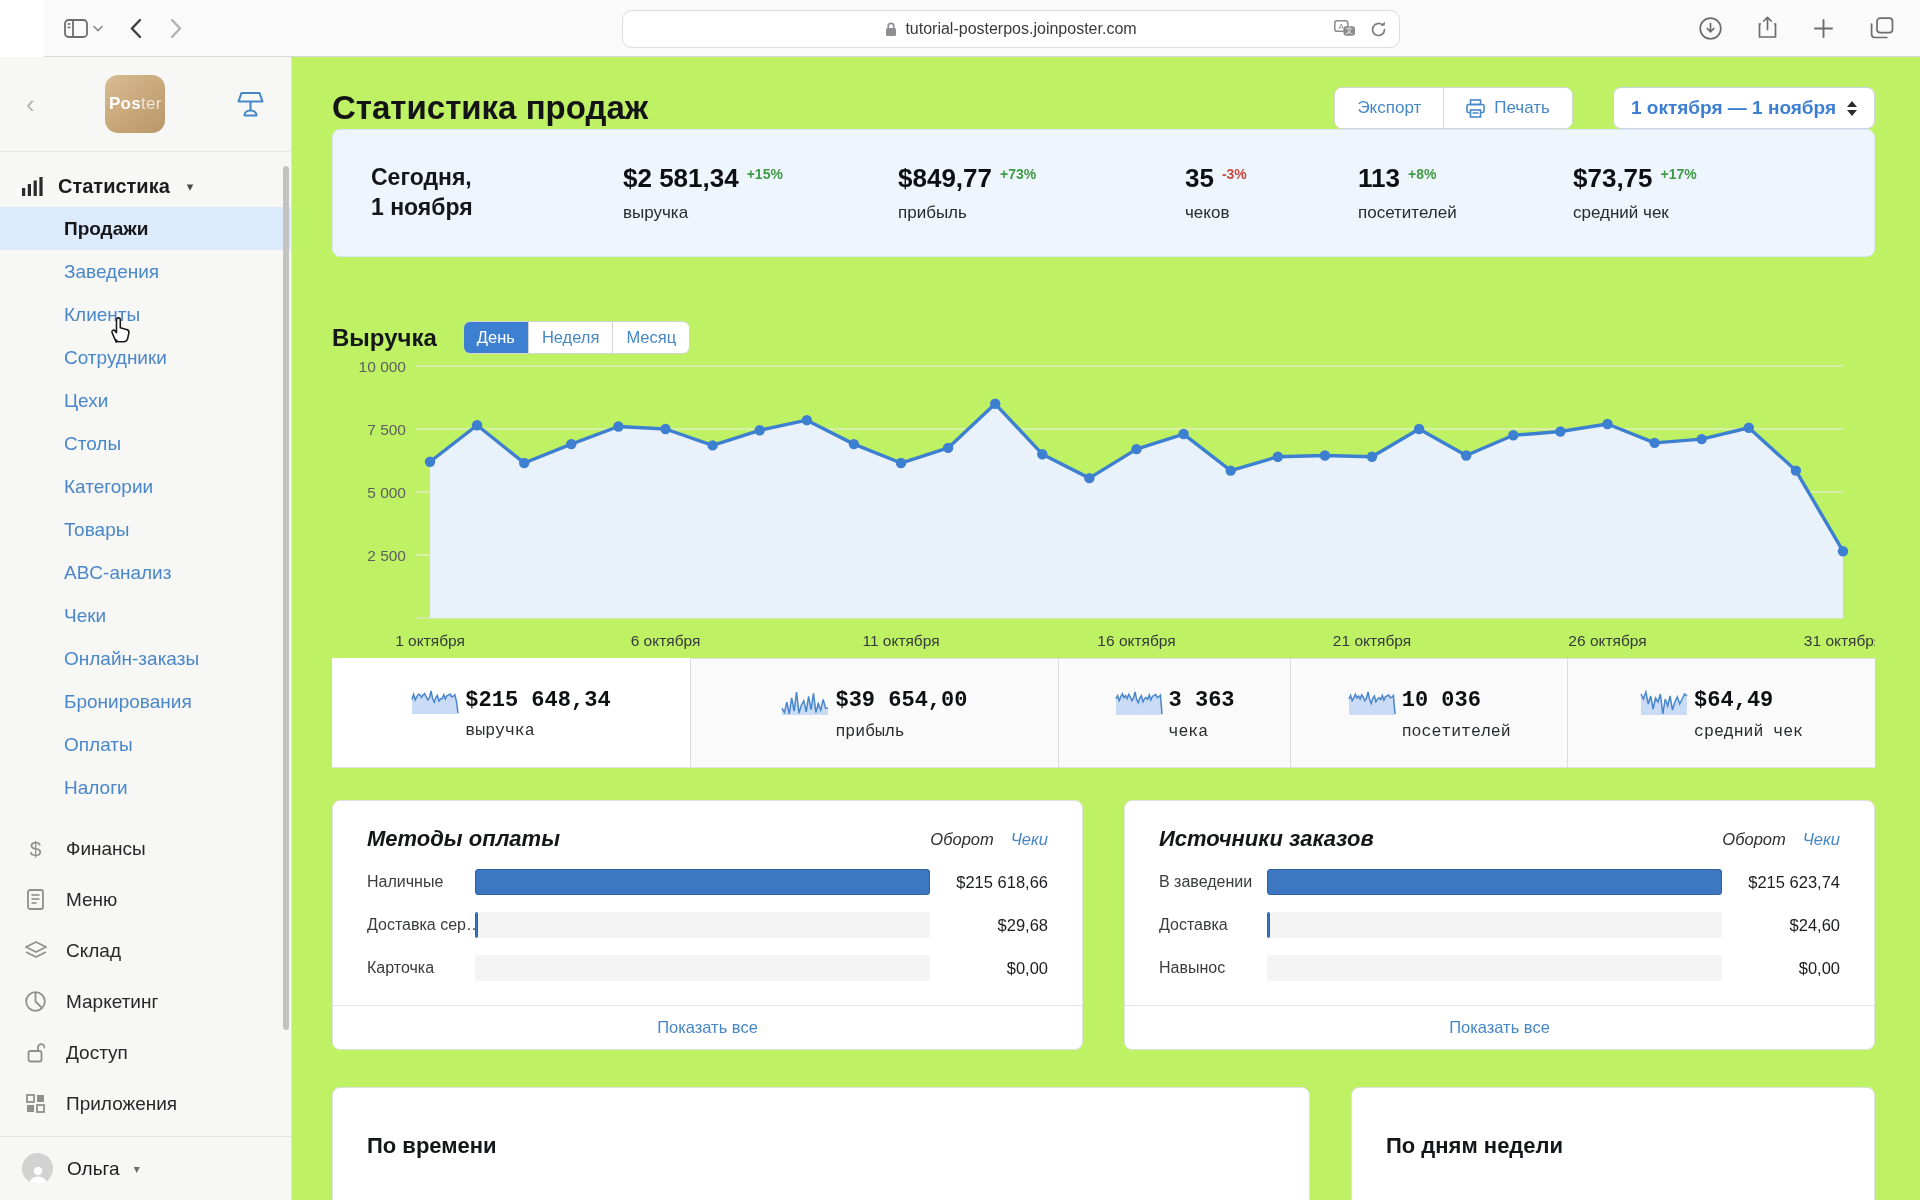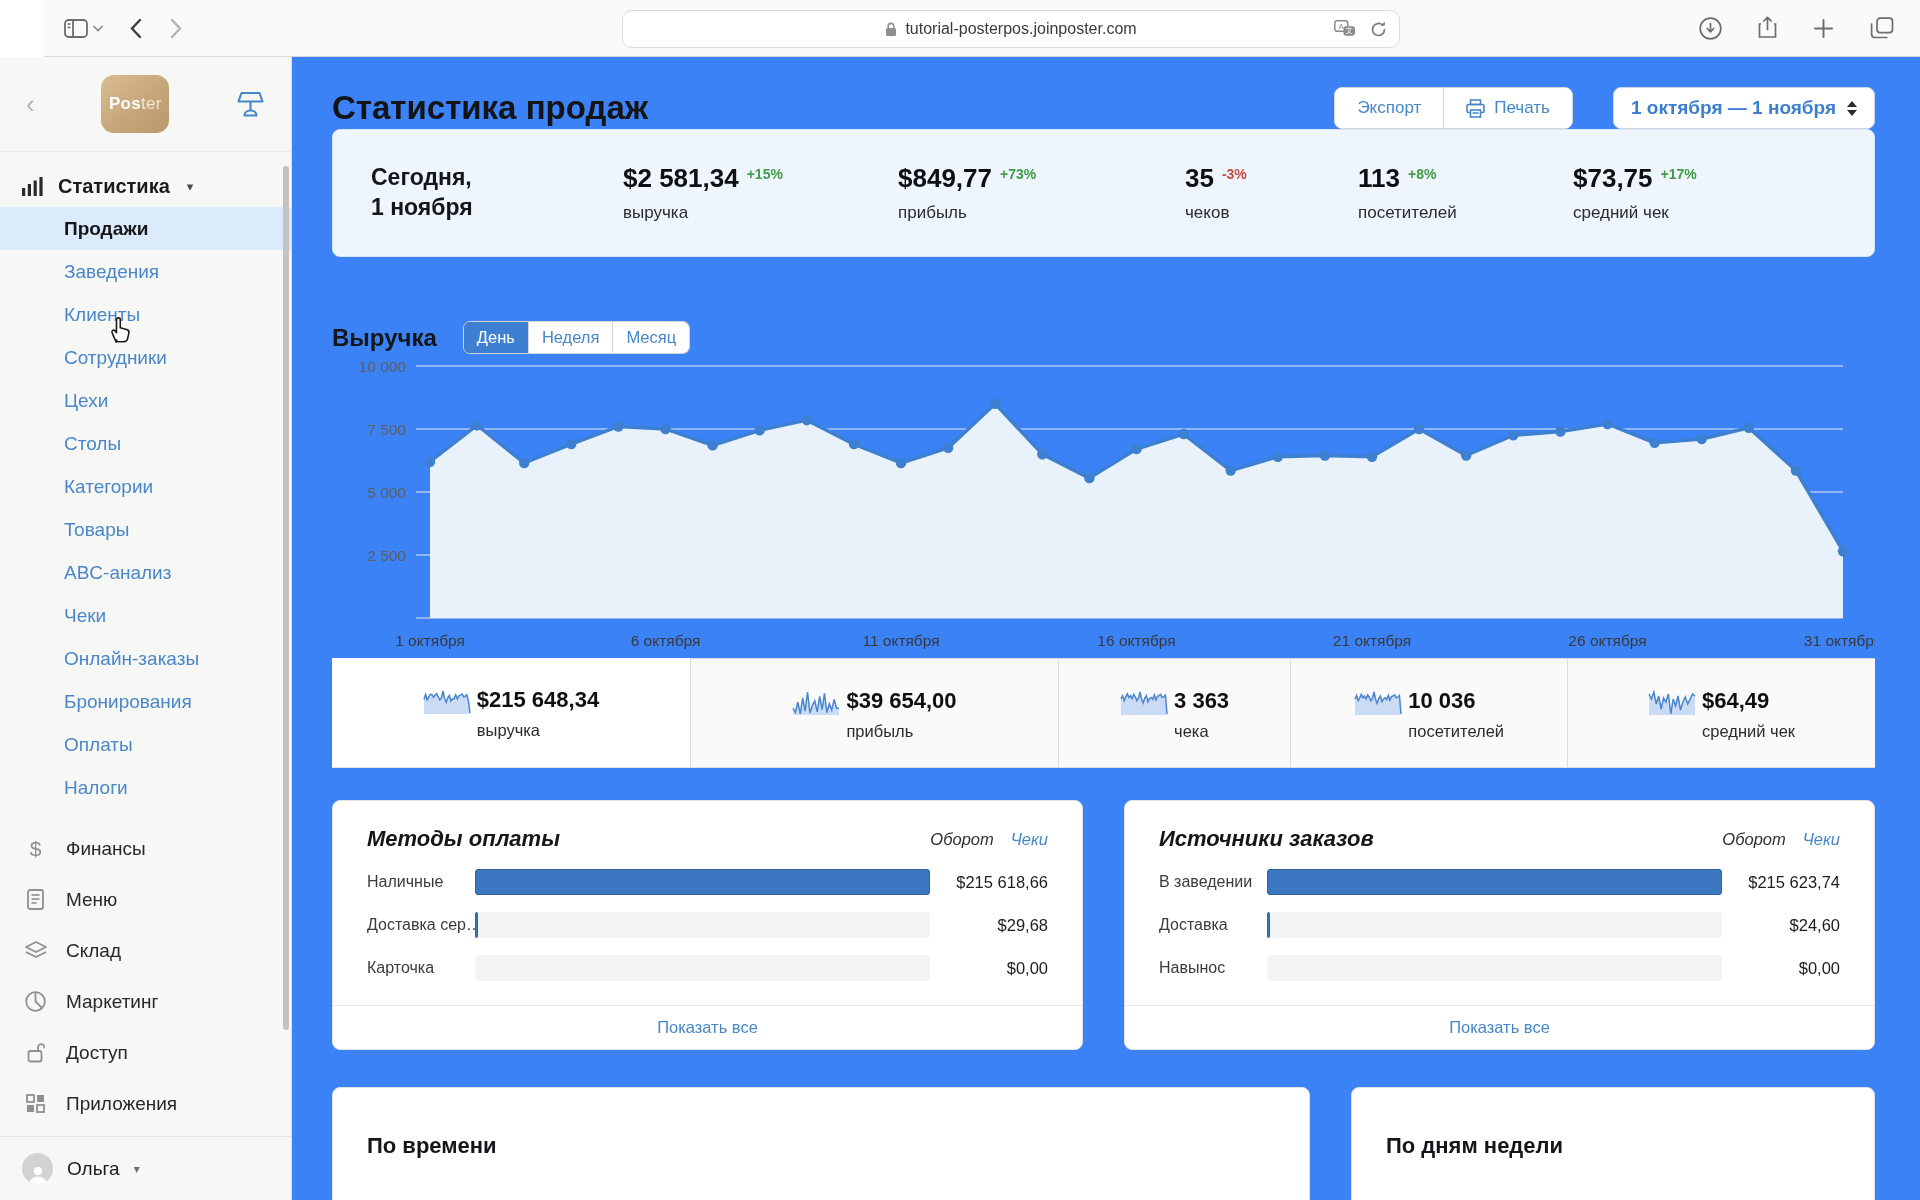--- a/index.html
+++ b/index.html
@@ -20,21 +20,21 @@
   .chrome-right { position:absolute; right:26px; display:flex; align-items:center; gap:36px; }
 
   
   .app { display:flex; height:1143px; }
 
   
   .sidebar { width:292px; flex-shrink:0; background:#f7f7f6; border-right:1px solid #e1e1e0; position:relative; }
   .sb-top { height:95px; display:flex; align-items:center; justify-content:space-between;
     padding:0 26px; border-bottom:1px solid #e8e8e7; }
   .sb-collapse { color:#b3b3b3; font-size:26px; line-height:1; cursor:pointer; }
-  .logo { width:68px; height:58px; border-radius:13px;
+  .logo { width:60px; height:58px; border-radius:13px;
     background:linear-gradient(140deg,#d9bc92,#c2a173 70%,#b9996c);
     color:#fff; display:flex; align-items:center; justify-content:center;
     font-size:17px; letter-spacing:.3px;text-align:right; }
   .logo b { font-weight:700; } .logo span { opacity:.72; }
   .sb-nav { padding-top:13px; }
   .nav-head { height:42px; display:flex; align-items:center; gap:15px; padding-left:22px;
     font-size:20px; font-weight:700; color:#1b1b1d; cursor:pointer; }
   .nav-head .caret { font-size:13px; color:#4a4a4c; margin-left:2px; }
   .nav-item { height:43px; display:flex; align-items:center; padding-left:64px;
     font-size:19px; color:#4a87c8; cursor:pointer; }
@@ -49,21 +49,21 @@
   .avatar { width:31px; height:31px; border-radius:50%; background:#d2d2d2; overflow:hidden;
     display:flex; align-items:flex-end; justify-content:center; }
   .sb-user .caret { font-size:12px; color:#6e6e70; }
   .sb-scroll { position:absolute; top:109px; right:2px; width:6px; height:864px;
     background:#c3c3c2; border-radius:3px; }
 
   
   .cursor { position:absolute; left:106px; top:258px; z-index:50; pointer-events:none; }
 
   
-  .main { flex:1; padding:0 45px 0 40px; overflow:hidden; background:#3b82f6; }
+  .main { flex:1; padding:0 45px 0 40px; overflow:hidden; background:#bef264; }
   .main-header { margin-top:30px; display:flex; align-items:center; justify-content:space-between; }
   h1 { font-size:33px; font-weight:700; color:#141416; }
   .actions { display:flex; align-items:center; gap:40px;border-radius:21px; }
   .btn-group { display:flex; border:1px solid #d6d6d6; border-radius:8px; background:#fff; overflow:hidden; }
   .btn { height:40px; padding:0 22px; display:flex; align-items:center; gap:9px;
     font-size:17px; color:#4687c8; background:#fff; border:none; cursor:pointer;
     font-family:inherit; }
   .btn + .btn { border-left:1px solid #d6d6d6; }
   .date-btn { height:42px; padding:0 17px; border:1px solid #ccd6e6; border-radius:8px;
     background:#fff; color:#3c7ed2; font-weight:700; font-size:19px;
@@ -98,21 +98,21 @@
   .xtick { font-size:15.5px; fill:#38393c; }
 
   
   .metric-strip { display:flex; height:110px; border-bottom:1px solid #e1e1e1; }
   .m-cell { display:flex; align-items:center; justify-content:center;
     background:#fafafa; border-top:1px solid #dcdcdc; cursor:pointer; }
   .m-cell + .m-cell { border-left:1px solid #dcdcdc; }
   .m-cell.selected { background:#fff; border-top:none; }
   .m-cell.c1{width:23.2%} .m-cell.c2{width:23.85%} .m-cell.c3{width:15.05%}
   .m-cell.c4{width:17.95%} .m-cell.c5{width:19.95%}
-  .m-inner { display:grid; grid-template-columns:auto auto; column-gap:6px; align-items:center; }
+  .m-inner { display:grid; grid-template-columns:auto auto; column-gap:6px; align-items:center;font-family:Liberation Mono, monospace; }
   .m-spark { grid-row:1; grid-column:1; }
   .m-val { grid-row:1; grid-column:2; font-size:22px; font-weight:700; color:#0e0f12; }
   .m-label { grid-row:2; grid-column:2; font-size:16.5px; color:#2a2b2e; margin-top:6px; }
 
   
   .cards { display:flex; gap:41px; margin-top:32px; }
   .card { flex:1; border:1px solid #e0e0e0; border-radius:8px; background:#fff; }
   .card-body { padding:25px 34px 8px; }
   .card-head { display:flex; justify-content:space-between; align-items:center;font-style:italic; }
   .card-title { font-size:22px; font-weight:700; color:#15161a; }

